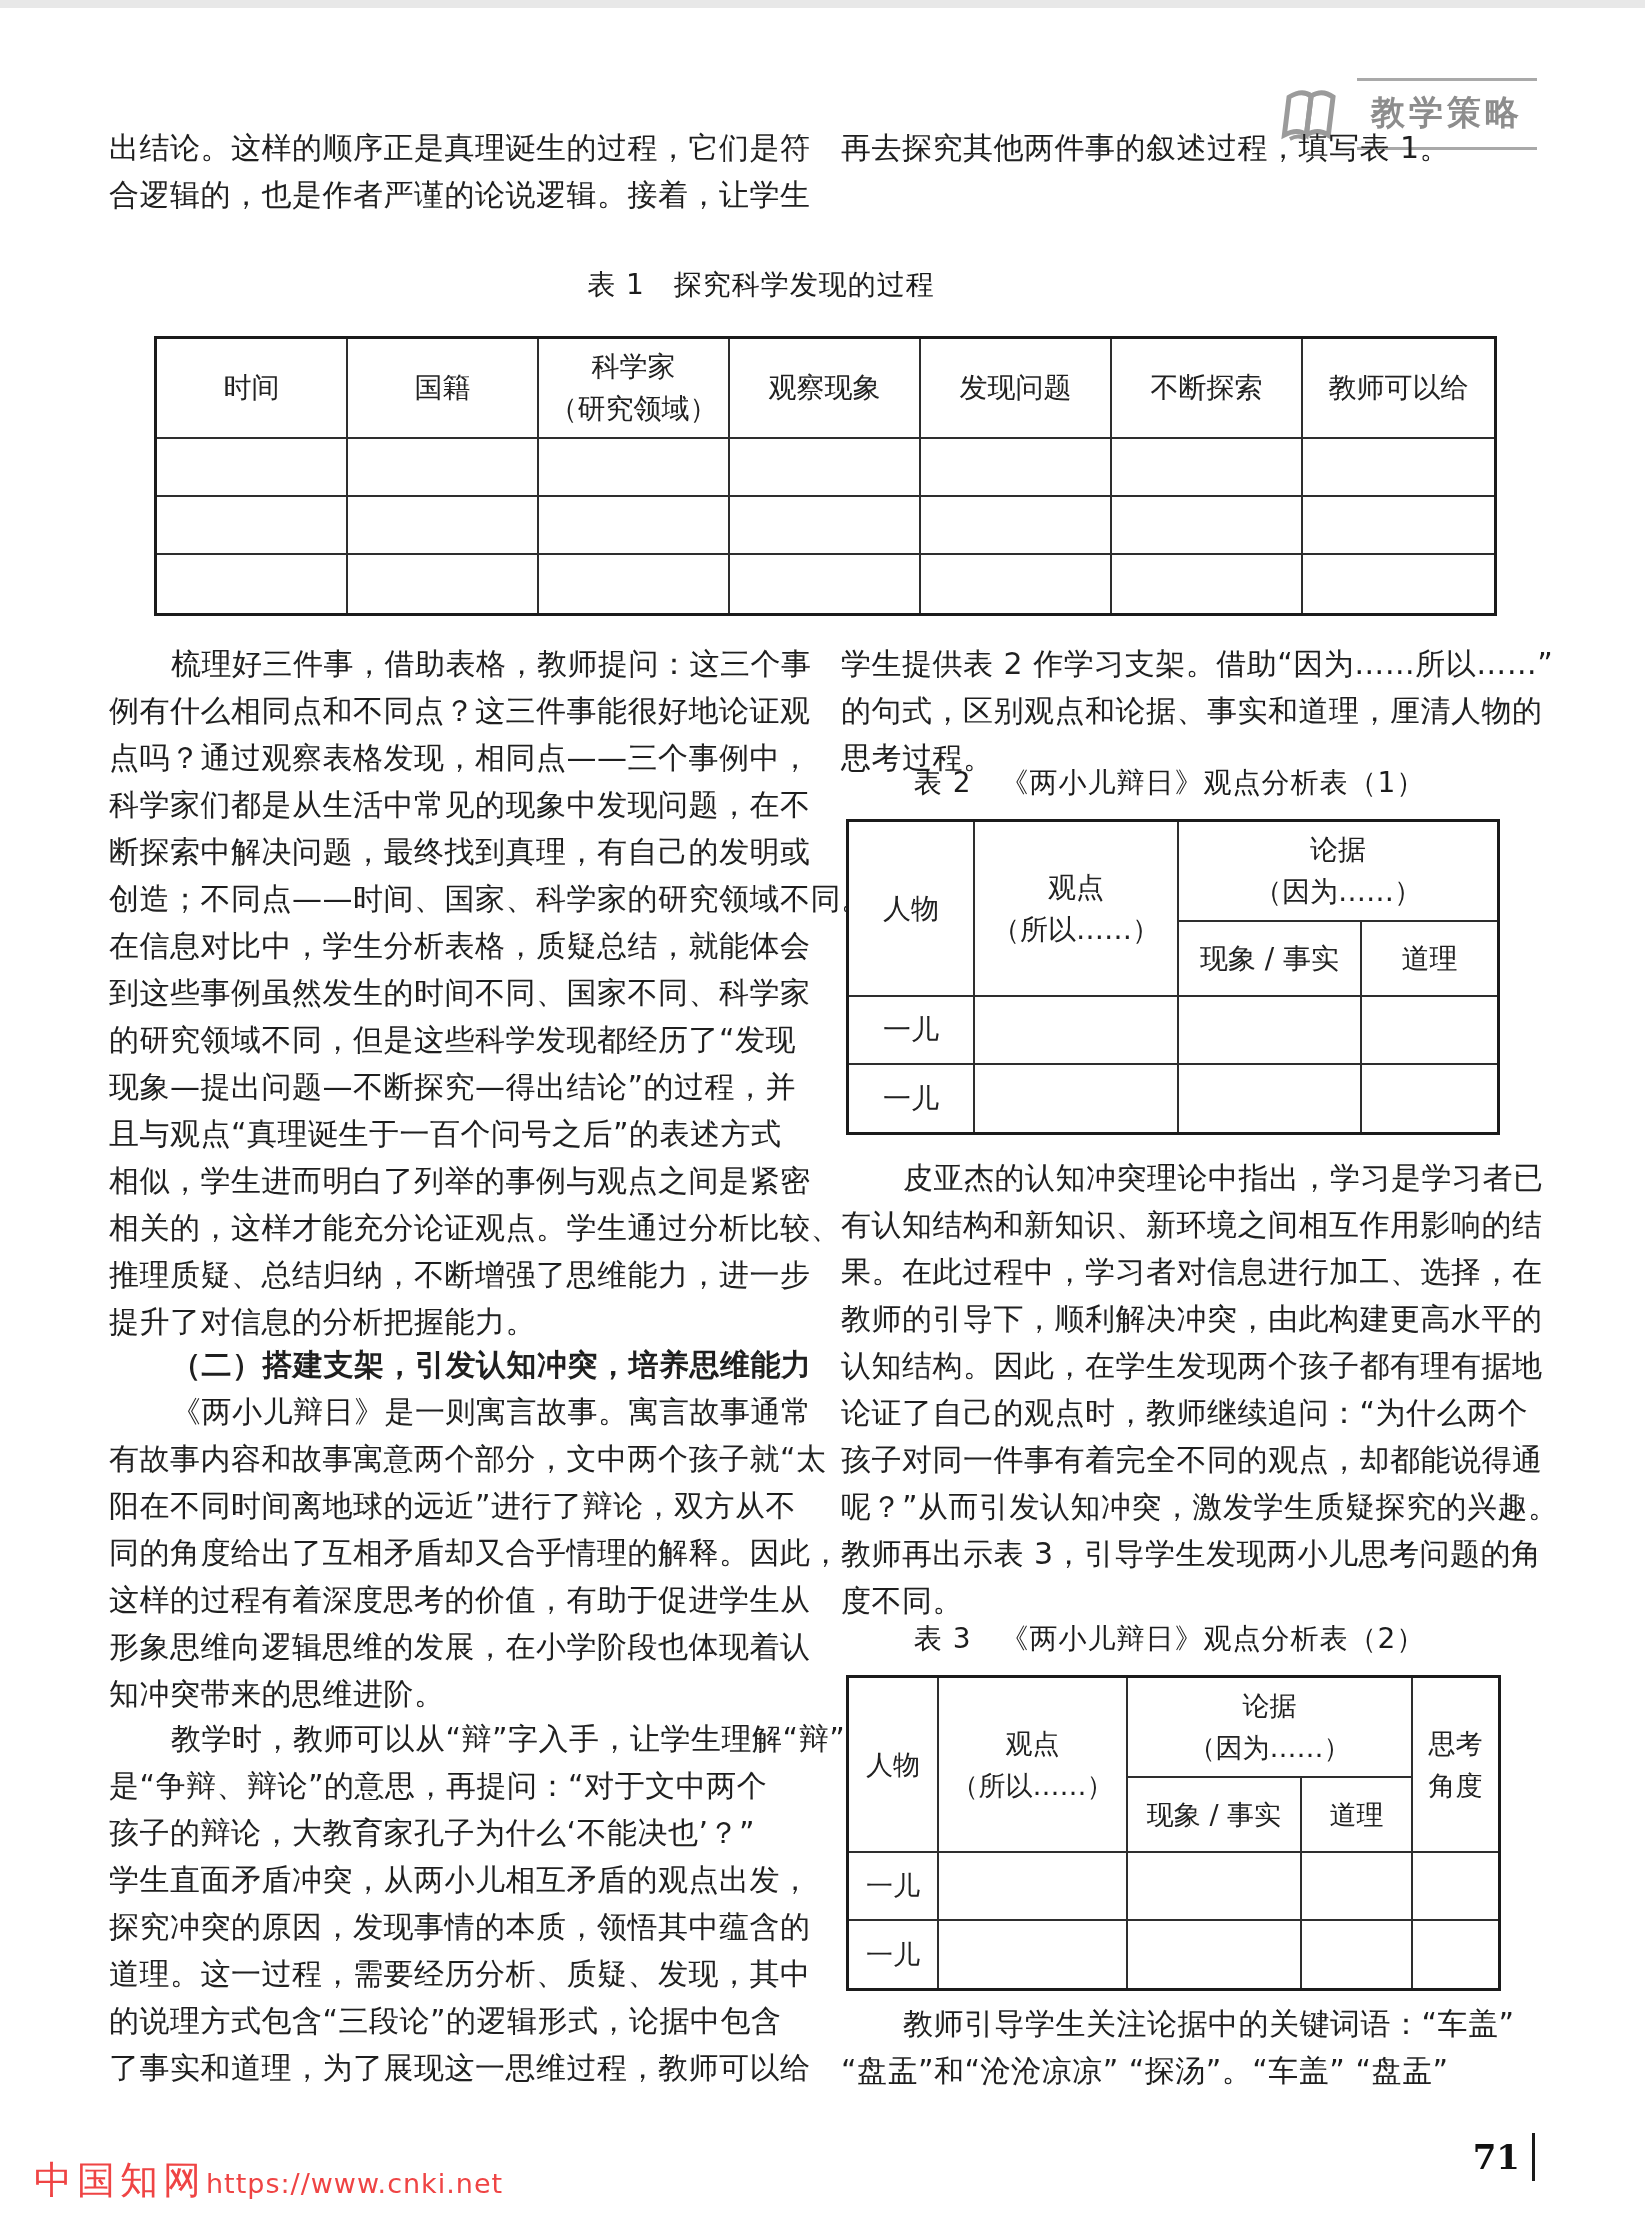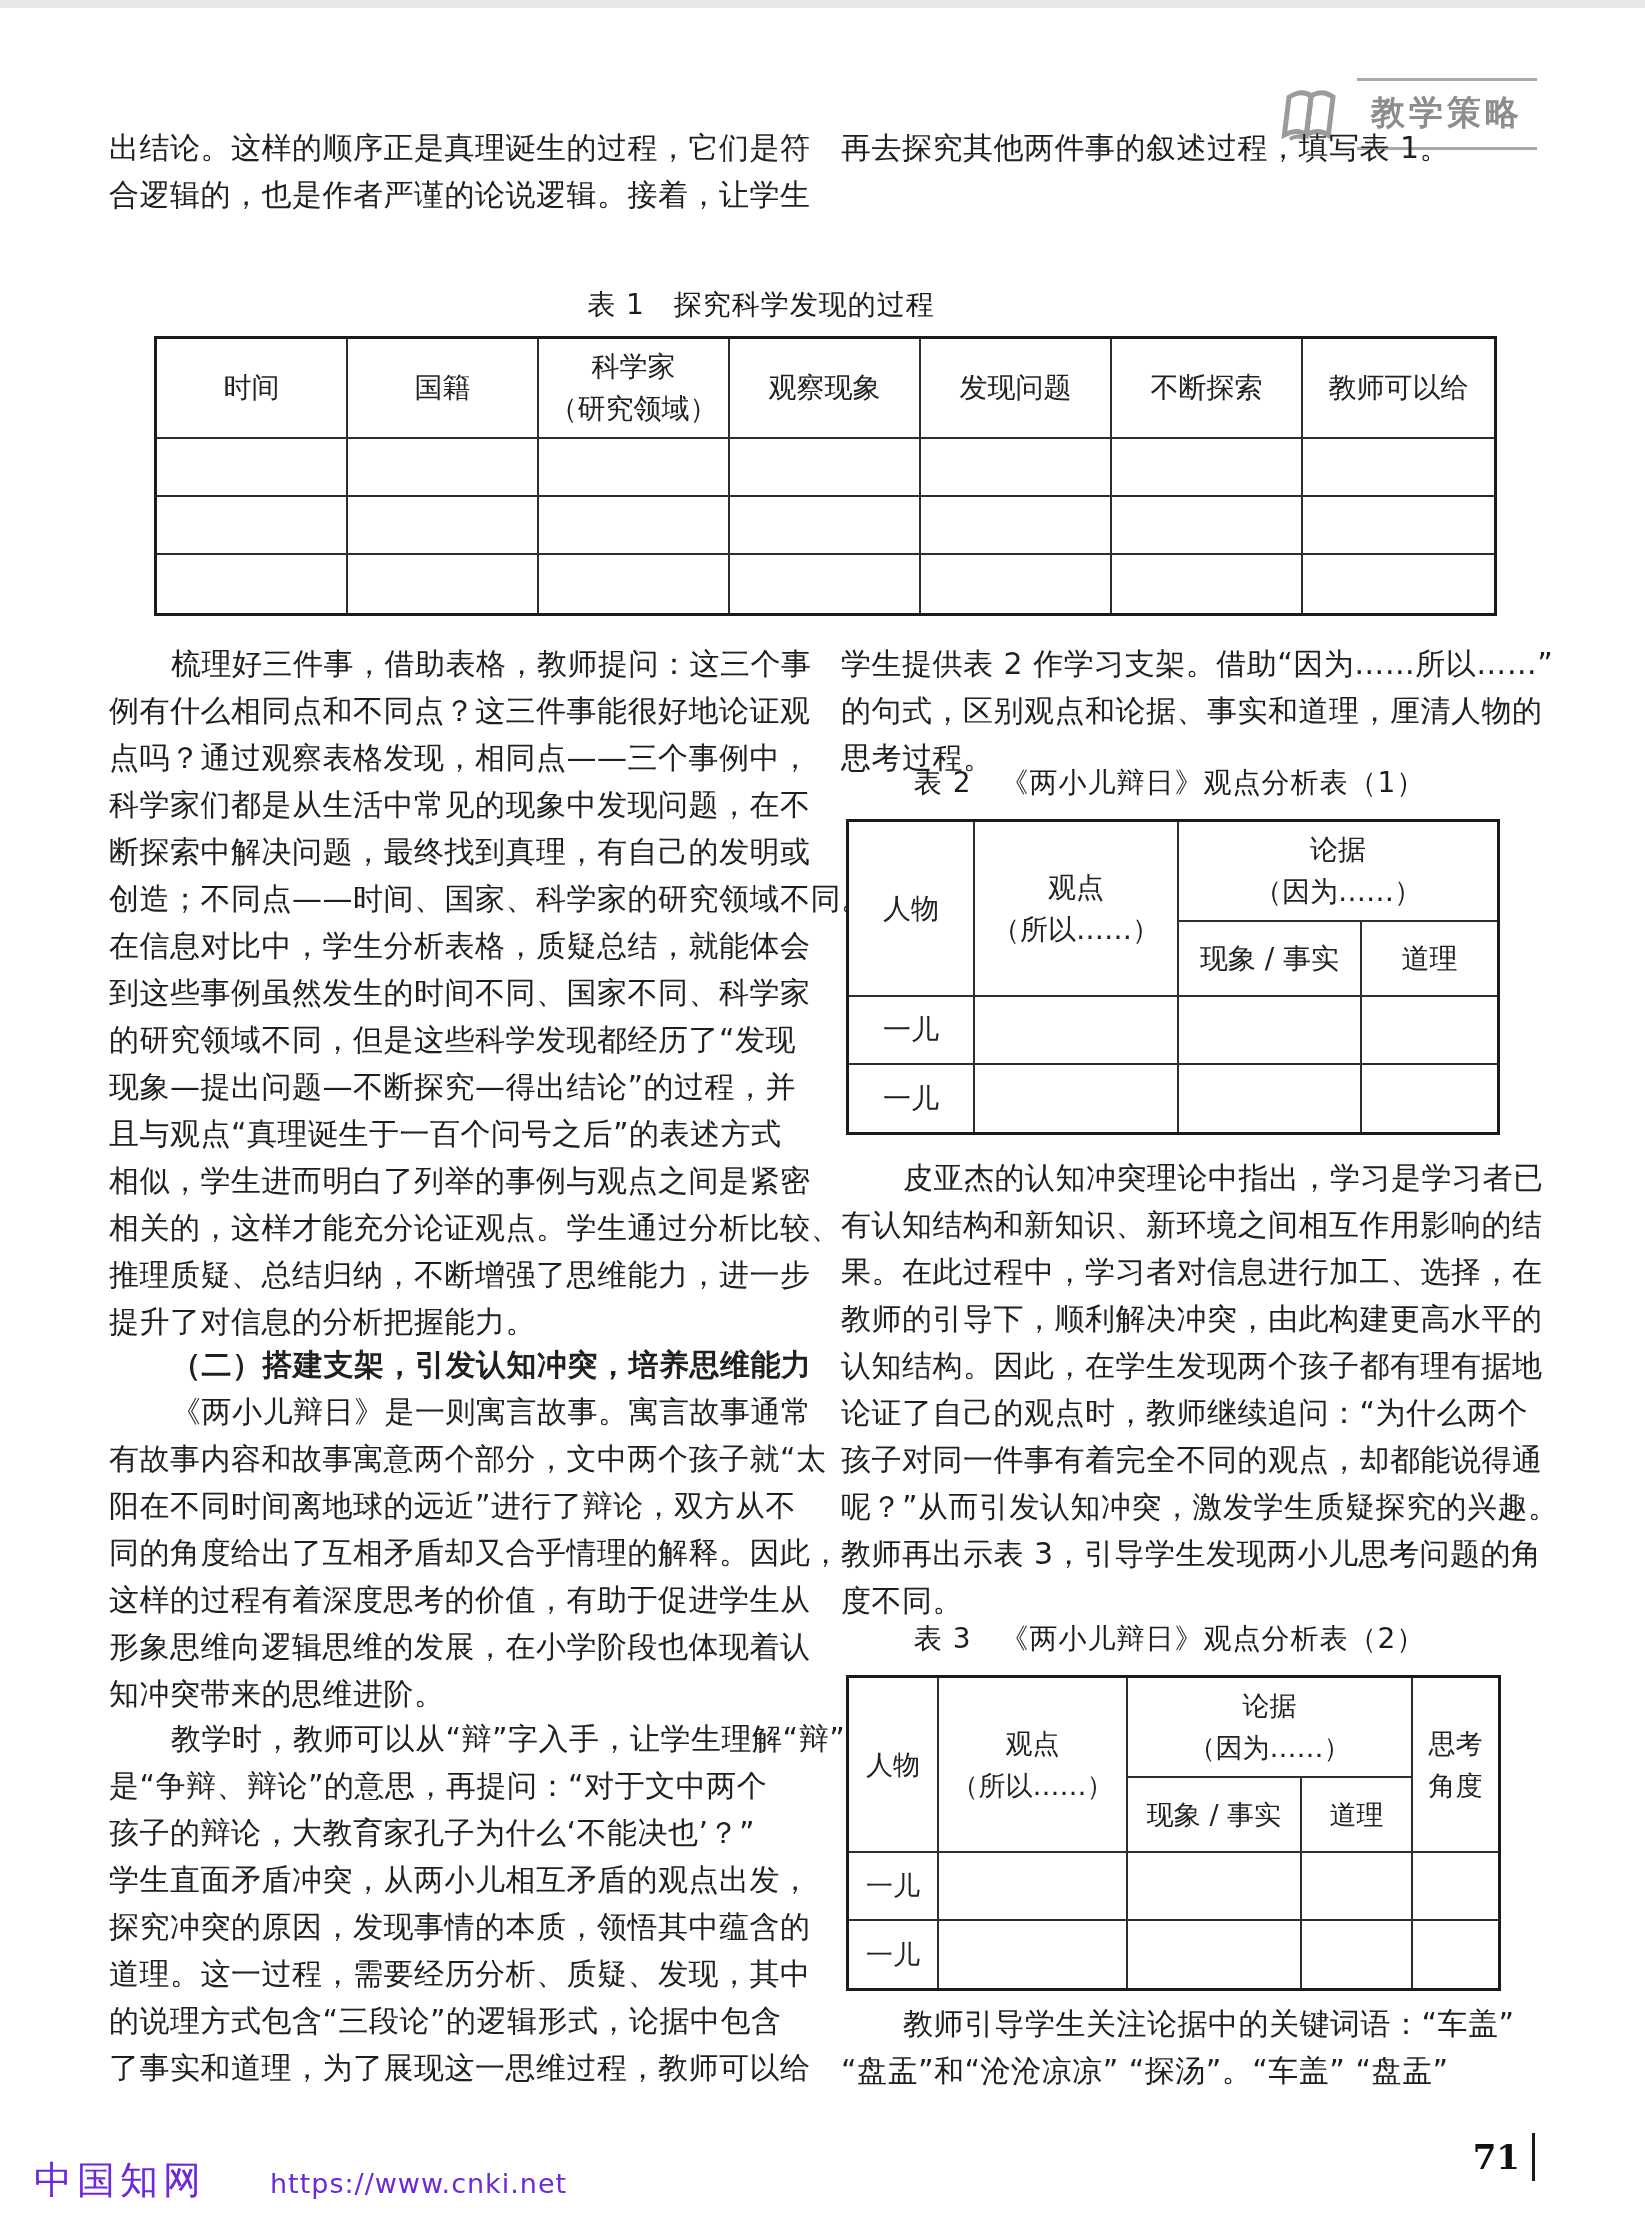--- a/index.html
+++ b/index.html
@@ -39,21 +39,21 @@
   .badge{position:absolute;top:70px;right:109px;display:flex;align-items:center;gap:16px;}
   .badge-label{font-size:34px;font-weight:bold;letter-spacing:4px;color:#8d8d8d;
                border-top:3px solid #a9a9a9;border-bottom:3px solid #a9a9a9;
                padding:9px 14px 11px 14px;}
   .book-icon{width:66px;height:66px;}
 
   
   .page-num{position:absolute;top:2125px;right:111px;display:flex;align-items:center;gap:12px;}
   .page-num .num{font-size:34px;font-weight:bold;font-family:"DejaVu Serif",serif;color:#111;}
   .page-num .bar{width:3px;height:48px;background:#1a1a1a;}
-  .footer{position:absolute;top:2147px;left:34px;display:flex;align-items:baseline;gap:64px;color:#6d28d9;}
+  .footer{position:absolute;top:2147px;left:34px;display:flex;align-items:baseline;color:#ef4444;}
   .footer .site{font-size:38px;letter-spacing:5px;}
   .footer .url{font-size:27px;letter-spacing:1px;}
 </style>
 </head>
 <body>
 
 <div class="page">
 
   <div class="badge">
     <svg class="book-icon" viewBox="0 0 66 66" fill="none">
@@ -128,21 +128,21 @@
       <div class="line">孩子对同一件事有着完全不同的观点，却都能说得通</div>
       <div class="line">呢？”从而引发认知冲突，激发学生质疑探究的兴趣。</div>
       <div class="line">教师再出示表 3，引导学生发现两小儿思考问题的角</div>
       <div class="line">度不同。</div>
     </div>
   <div class="tblock indent-first" style="left:841px;top:1992px">
       <div class="line">教师引导学生关注论据中的关键词语：“车盖”</div>
       <div class="line">“盘盂”和“沧沧凉凉” “探汤”。“车盖” “盘盂”</div>
     </div>
 
-  <div class="tbl-caption" style="left:0;top:278px;width:1522px">表 1　探究科学发现的过程</div>
+  <div class="tbl-caption" style="left:0;top:258px;width:1522px">表 1　探究科学发现的过程</div>
   <div class="grid" id="table1">
     <div class="cell c1 r1">时间</div>
     <div class="cell c2 r1">国籍</div>
     <div class="cell c3 r1">科学家
 （研究领域）</div>
     <div class="cell c4 r1">观察现象</div>
     <div class="cell c5 r1">发现问题</div>
     <div class="cell c6 r1">不断探索</div>
     <div class="cell c7 r1 no-r">教师可以给</div>
     <div class="cell c1 r2"></div>

